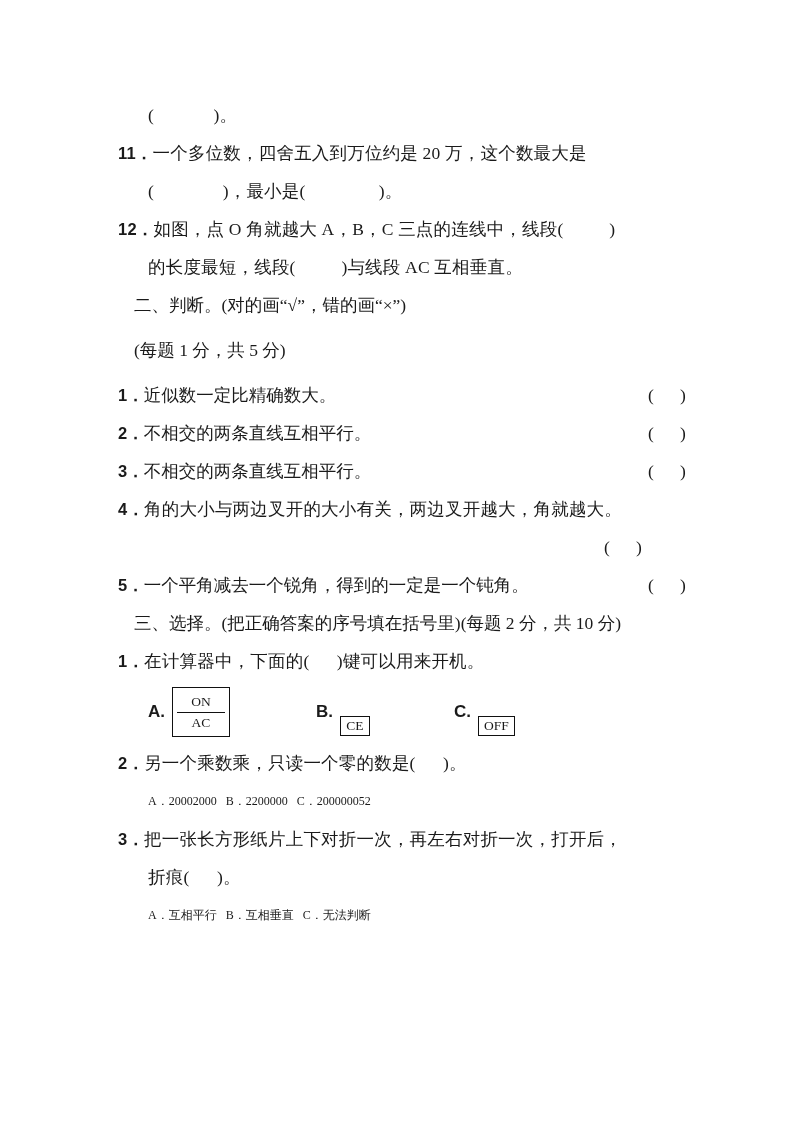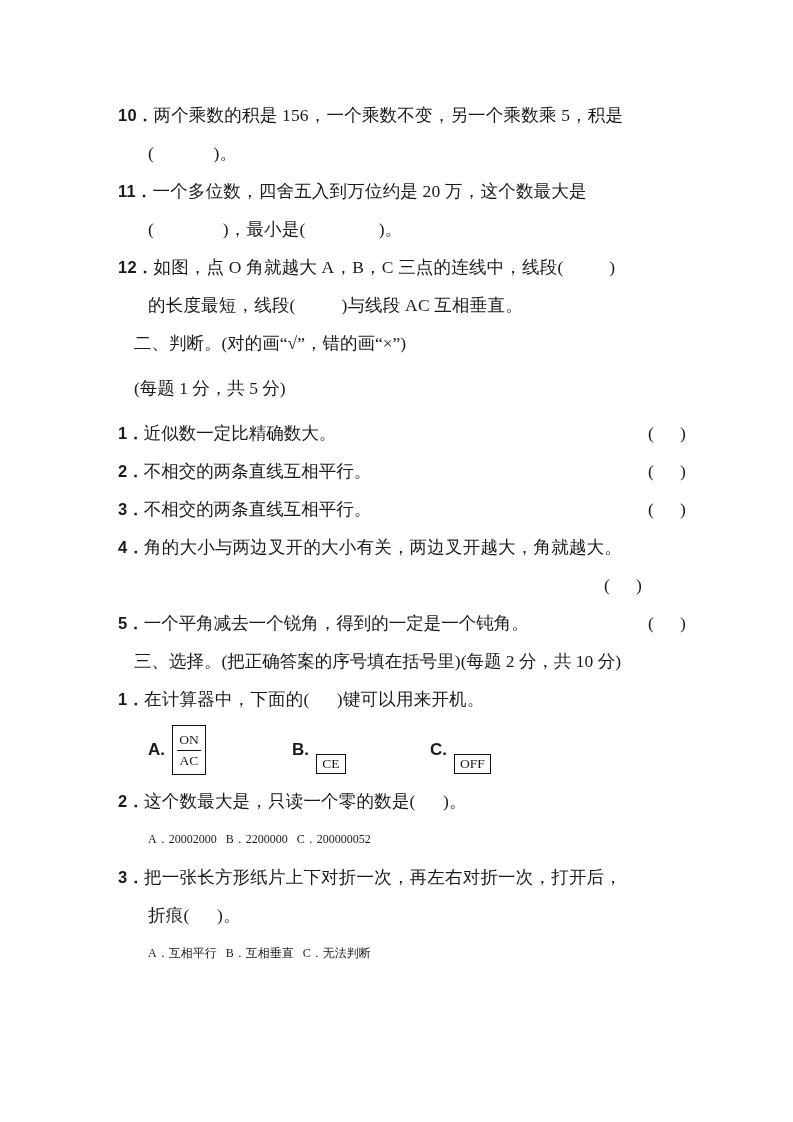--- a/index.html
+++ b/index.html
@@ -112,21 +112,21 @@
   .keybox {
     border: 1.6px solid #111;
     font-family: "Liberation Serif", "DejaVu Serif", serif;
     font-size: 13.5px;
     line-height: 1.15;
     text-align: center;
     background: #fff;
     box-sizing: border-box;
   }
   .keybox.tall {
-    width: 34px;
+    width: 58px;
     padding: 4px;
   }
   .keybox.tall .kline {
     display: block;
     padding: 2px 0 2px 0;
   }
   .keybox.tall .kline.top {
     border-bottom: 1.5px solid #111;
   }
   .keybox.flat {
@@ -138,21 +138,20 @@
   .gap-c { width: 84px; }
 </style>
 </head>
 <body>
 
 <div class="page">
   <div class="content">
 
     <div>
 
-      <div class="line"><span class="num">10．</span><span class="cn">两个乘数的积是 156，一个乘数不变，另一个乘数乘 5，积是</span></div>
       <div class="line indent">(             )。</div>
 
       <div class="line"><span class="num">11．</span><span class="cn">一个多位数，四舍五入到万位约是 20 万，这个数最大是</span></div>
       <div class="line indent">(               )，最小是(                )。</div>
 
       <div class="line"><span class="num">12．</span><span class="cn">如图，点 O 角就越大 A，B，C 三点的连线中，线段(          )</span></div>
       <div class="line indent">的长度最短，线段(          )与线段 AC 互相垂直。</div>
     </div>
 
     <div>
@@ -211,21 +210,21 @@
         </span>
 
         <span class="gap-c"></span>
 
         <span class="keyopt">
           <span class="olabel">C.</span>
           <span class="keybox flat">OFF</span>
         </span>
       </div>
 
-      <div class="line"><span class="num">2．</span><span class="cn">这个数最大是，只读一个零的数是(      )。</span></div>
+      <div class="line"><span class="num">2．</span><span class="cn">另一个乘数乘，只读一个零的数是(      )。</span></div>
       <div class="choices">A．20002000   B．2200000   C．200000052</div>
 
       <div class="line"><span class="num">3．</span><span class="cn">把一张长方形纸片上下对折一次，再左右对折一次，打开后，</span></div>
       <div class="line indent">折痕(      )。</div>
       <div class="choices">A．互相平行   B．互相垂直   C．无法判断</div>
     </div>
 
   </div>
 </div>
 

